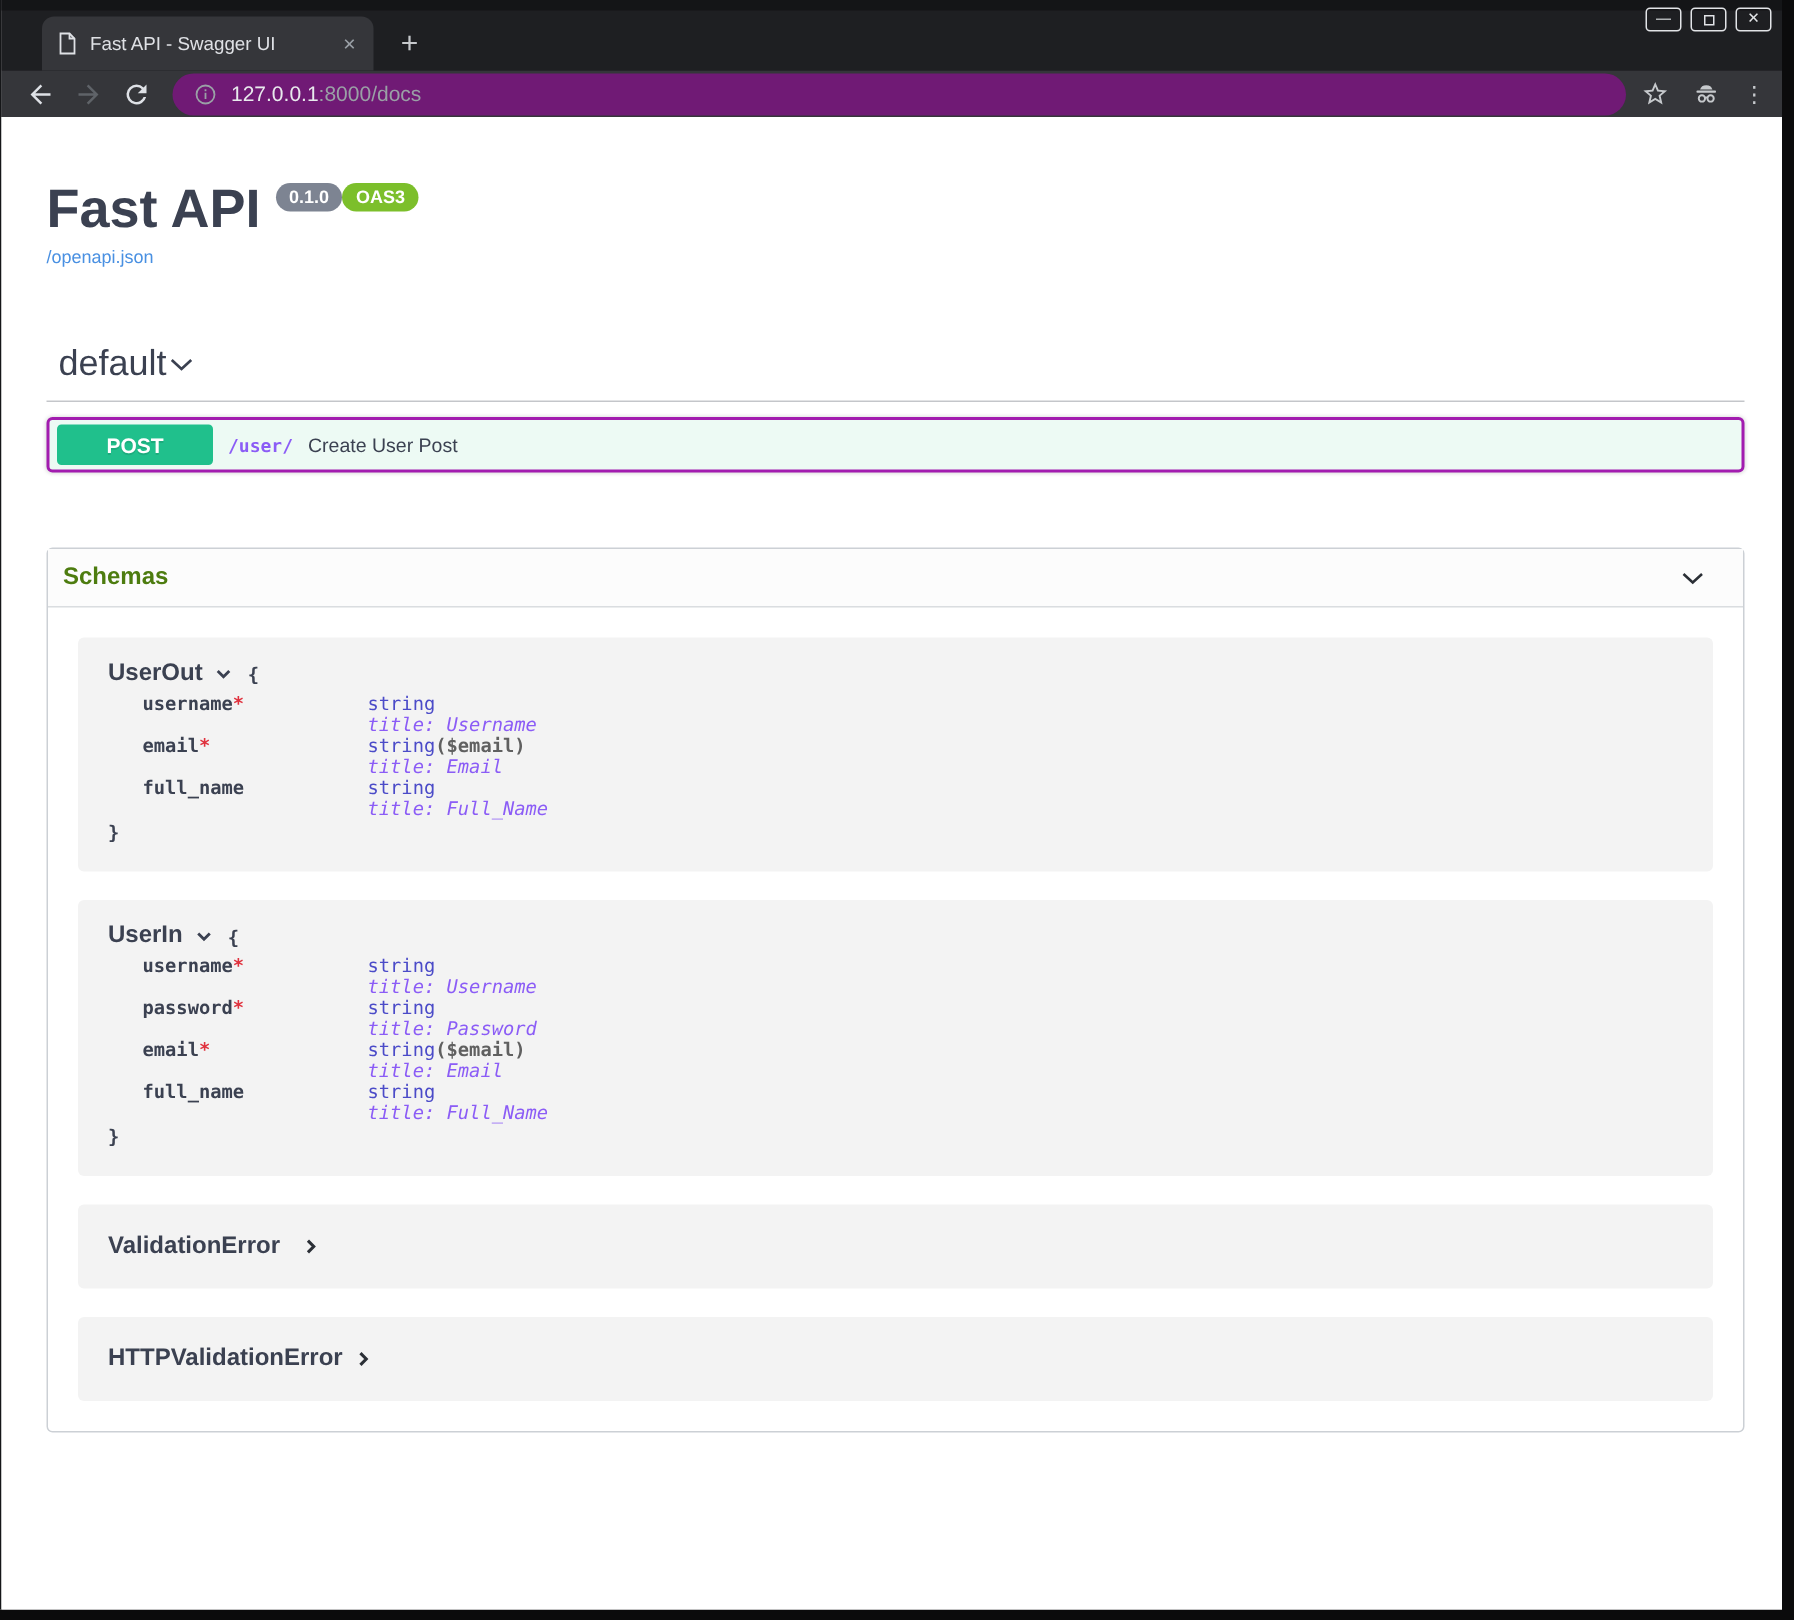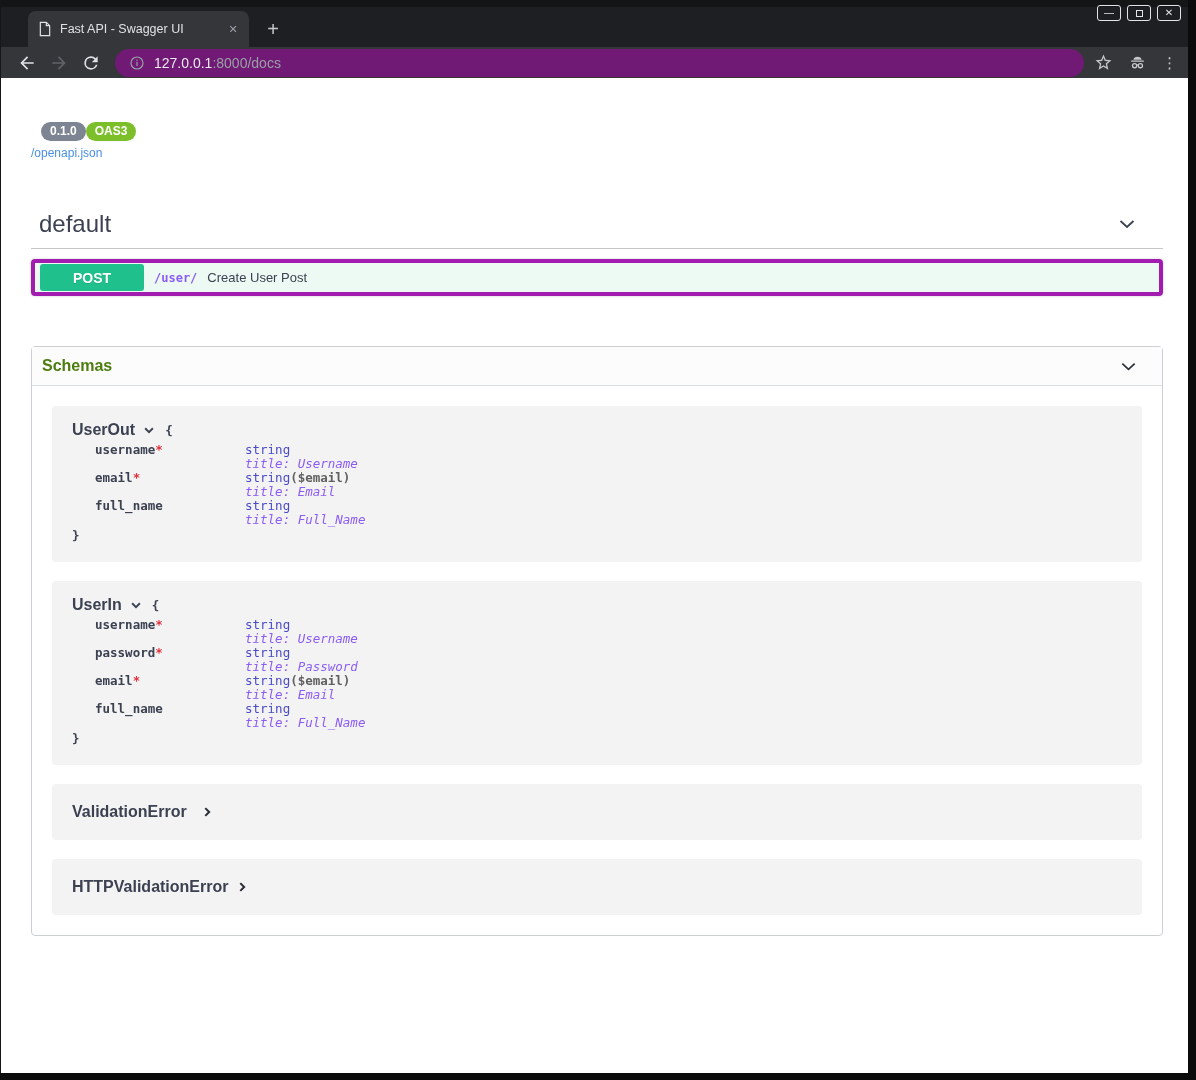--- a/index.html
+++ b/index.html
@@ -43,26 +43,26 @@
 
   .info h1 { margin:40px 0 0; font-size:36px; font-weight:bold; color:#3b4151;
     display:flex; align-items:flex-start; line-height:1.15; }
   .badges { display:inline-flex; gap:0; margin-left:10px; margin-top:4px; }
   .pill { font-size:12px; font-weight:bold; color:#fff; padding:2px 9px 3px; border-radius:10px; line-height:1.2; }
   .pill.ver { background:#7d8492; }
   .pill.oas { background:#7cbf2b; }
   .spec-link { display:inline-block; margin-top:5px; color:#4990e2; font-size:12px; text-decoration:none; cursor:pointer; }
 
   .tag-section { margin-top:49px; }
-  .tag-header { display:flex; justify-content:space-between; align-items:center;
+  .tag-header { display:flex; justify-content:flex-start; align-items:center;
     padding:0 26px 10px 8px; border-bottom:1px solid rgba(59,65,81,.3);
     font-size:24px; color:#3b4151; cursor:pointer; }
 
   .opblock { margin-top:10px; height:37px; display:flex; align-items:center;
-    background:#edfaf4; border:4px solid #a21caf; border-radius:4px;
+    background:#edfaf4; border:2px solid #a21caf; border-radius:4px;
     box-shadow:0 0 3px rgba(0,0,0,.19); padding:0 10px 0 5px; cursor:pointer; }
   .method { background:#20c08c; color:#fff; font-weight:bold; font-size:14px;
     width:104px; height:27px; display:flex; align-items:center; justify-content:center;
     border-radius:3px; text-shadow:0 1px 0 rgba(0,0,0,.1); }
   .op-path { font-family:"DejaVu Sans Mono","Liberation Mono",monospace; font-weight:bold;
     font-size:12px; color:#8b5cf6; margin-left:10px; }
   .op-summary { font-size:13px; color:#3b4151; margin-left:10px; }
 
   .models { margin-top:50px; border:1px solid #ccd0d5; border-radius:4px; background:#fff; }
   .models-header { display:flex; justify-content:space-between; align-items:center;
@@ -152,20 +152,21 @@
         </svg>
         <span class="kebab">⋮</span>
       </div>
     </div>
   </div>
 
   <div class="page">
 
     <div class="info">
       <h1>
+        <span>Fast API</span>
         <span class="badges">
           <span class="pill ver">0.1.0</span>
           <span class="pill oas">OAS3</span>
         </span>
       </h1>
       <a class="spec-link">/openapi.json</a>
     </div>
 
     <div class="tag-section">
       <div class="tag-header">

